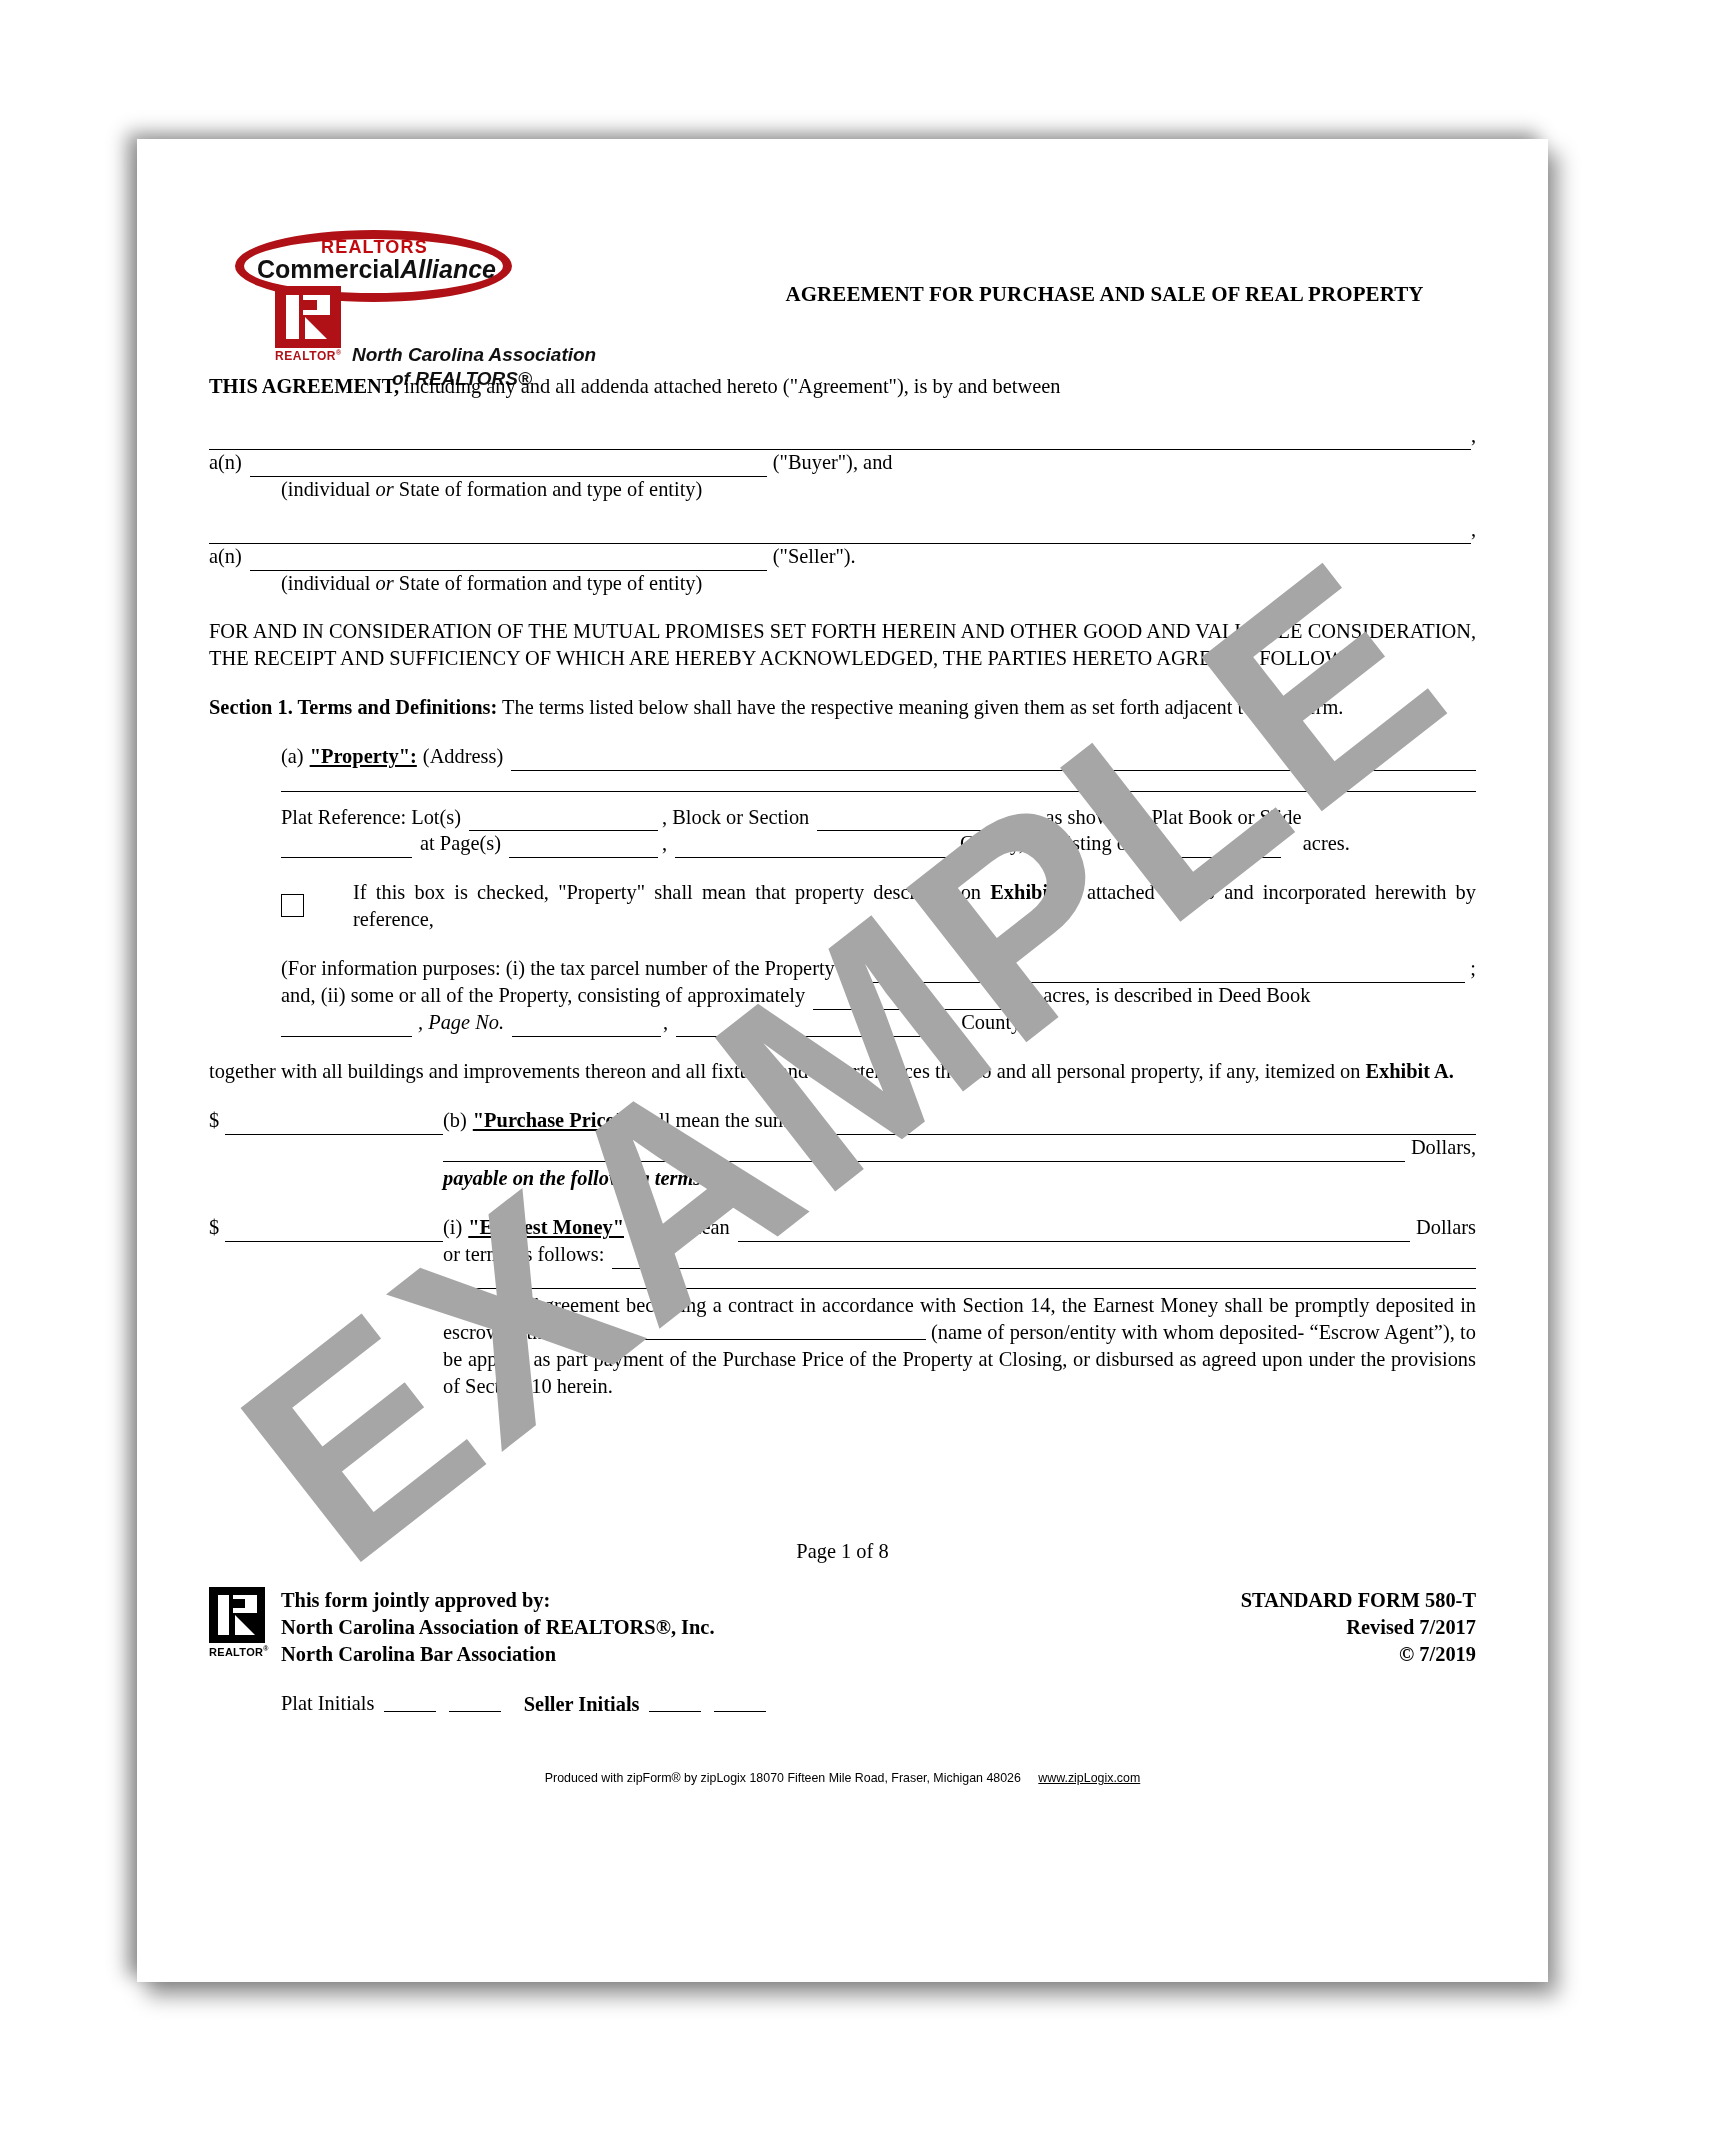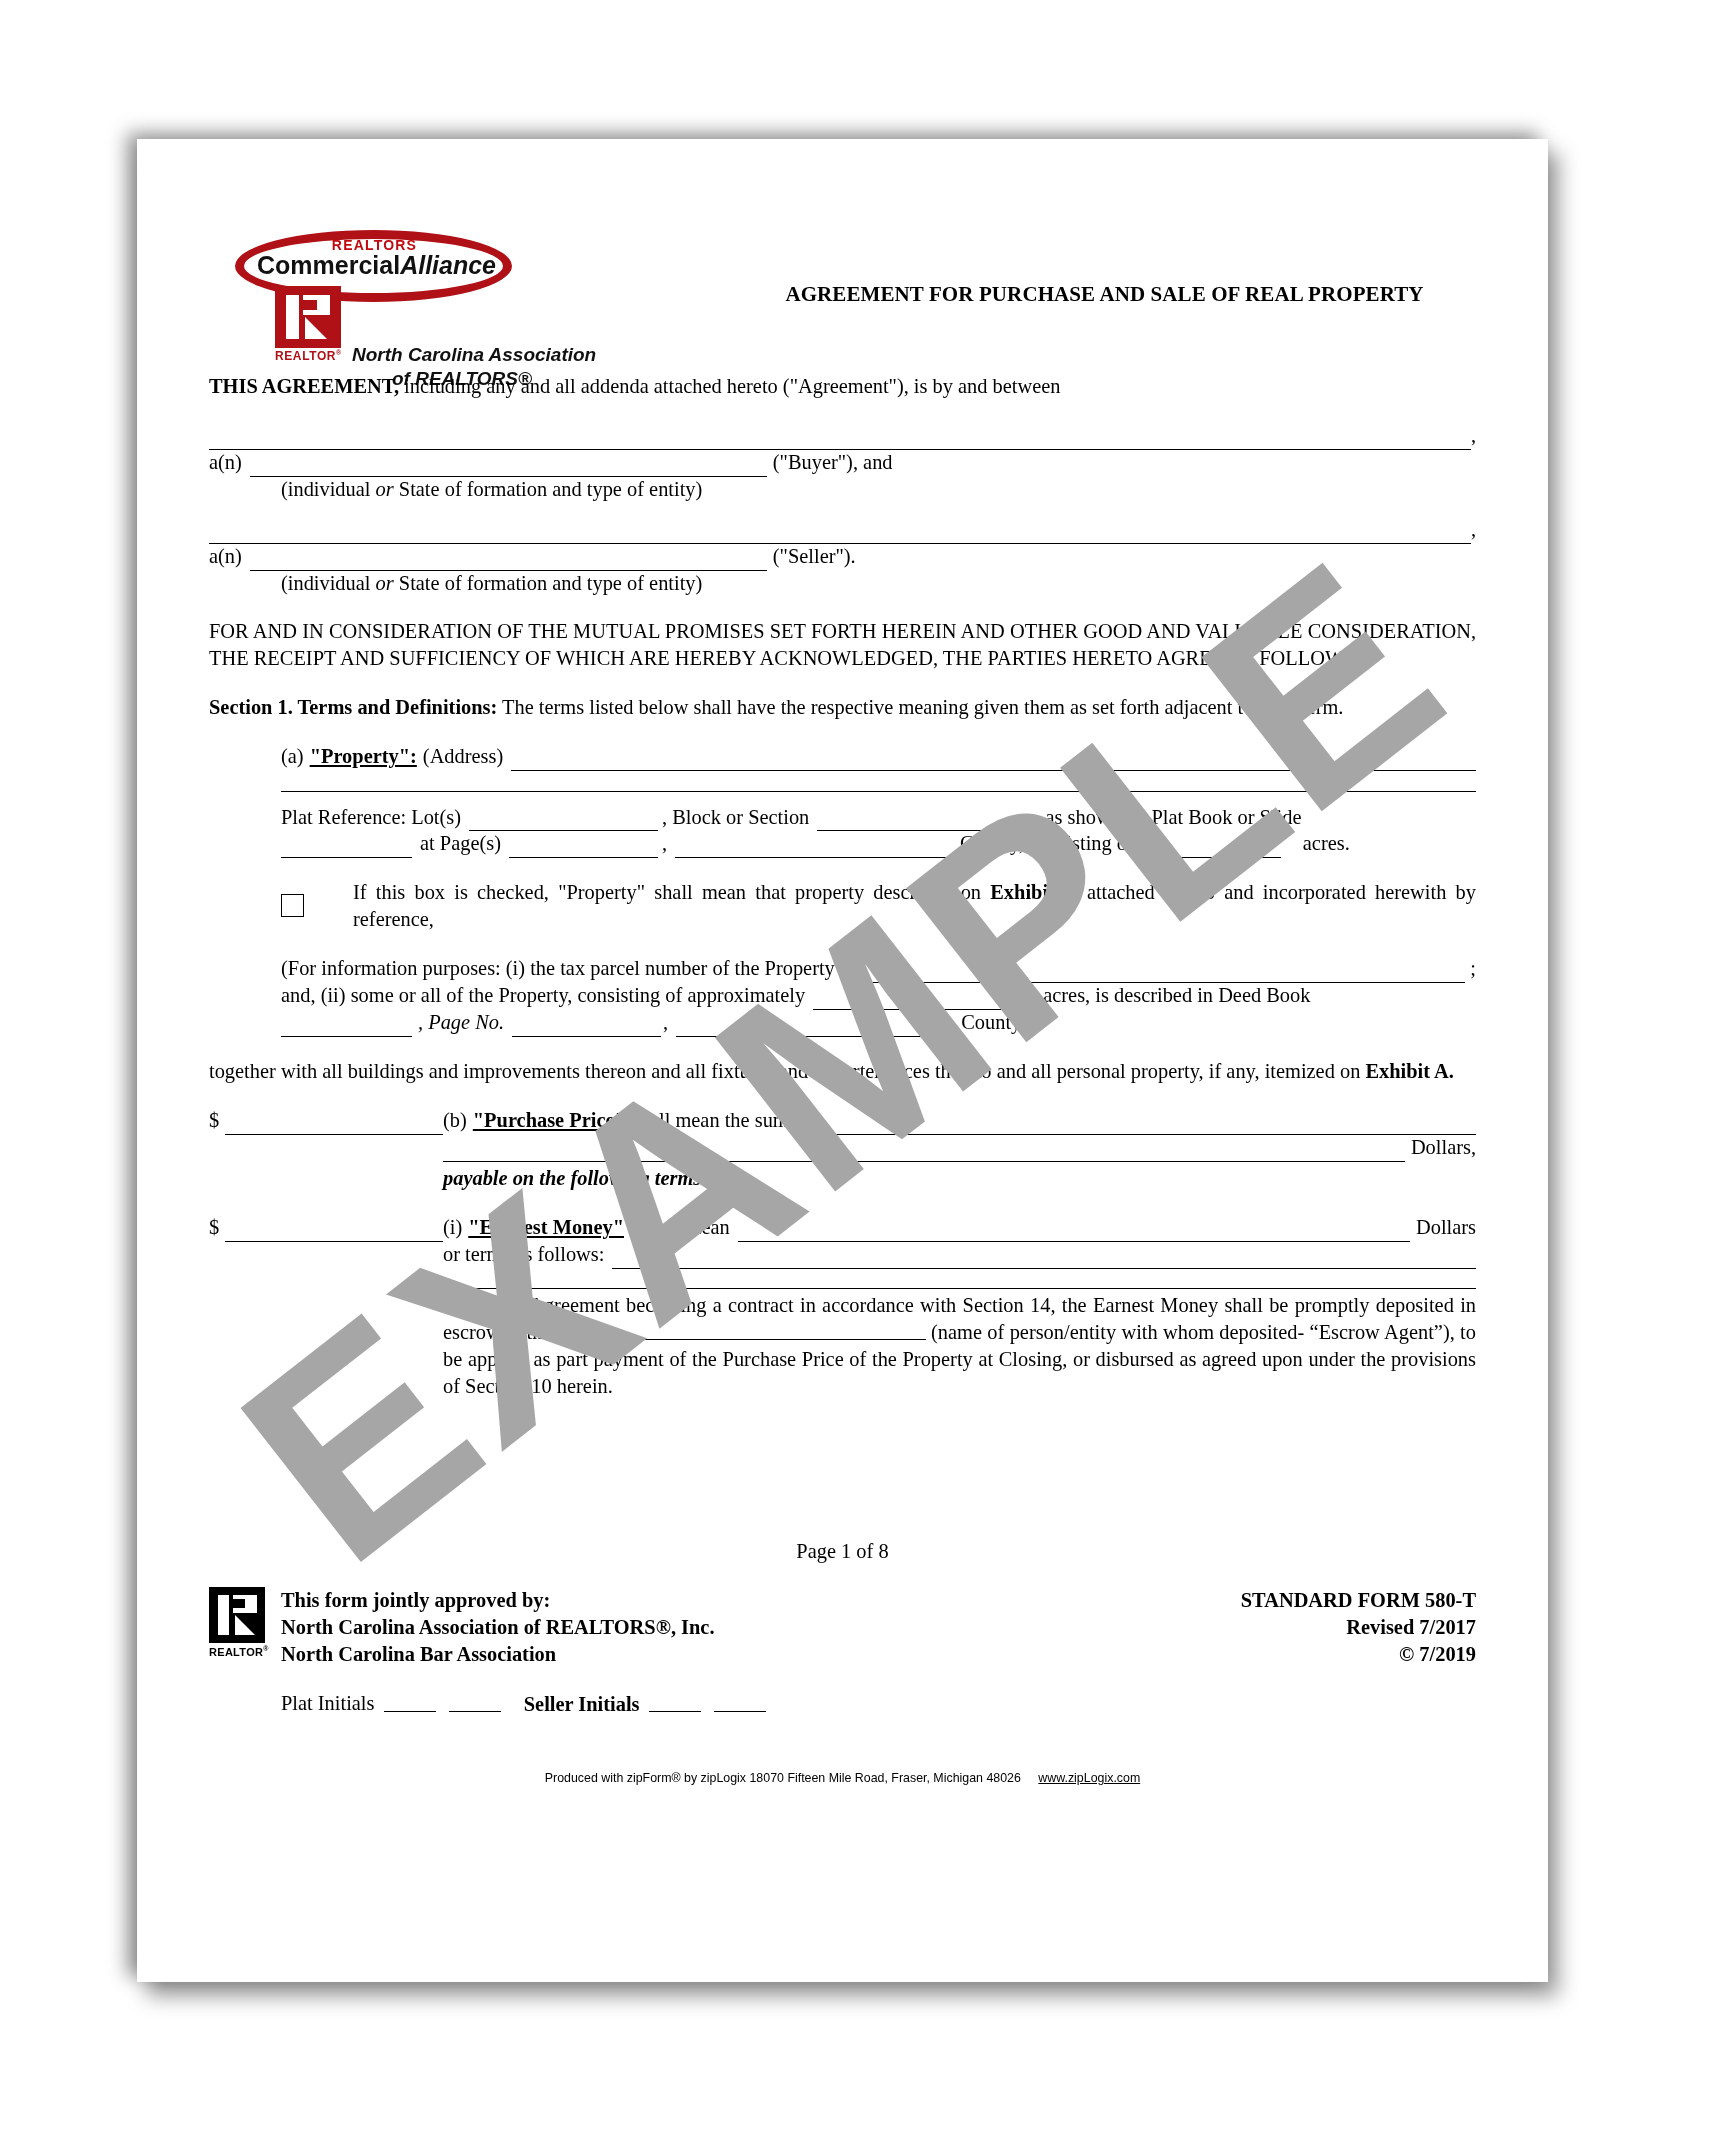--- a/index.html
+++ b/index.html
@@ -86,21 +86,21 @@
     left: 30px;
     top: 44px;
     width: 235px;
     text-align: center;
     z-index: 3;
     line-height: 1;
   }
   .ca-realtors {
     font-family: "Liberation Sans", "DejaVu Sans", sans-serif;
     font-weight: 700;
-    font-size: 14px;
+    font-size: 18px;
     letter-spacing: 1.2px;
     color: #c00a0f;
     display: block;
   }
   .ca-comm {
     font-family: "Liberation Sans", "DejaVu Sans", sans-serif;
     font-size: 25px;
     font-weight: 700;
     color: #111111;
     display: block;

